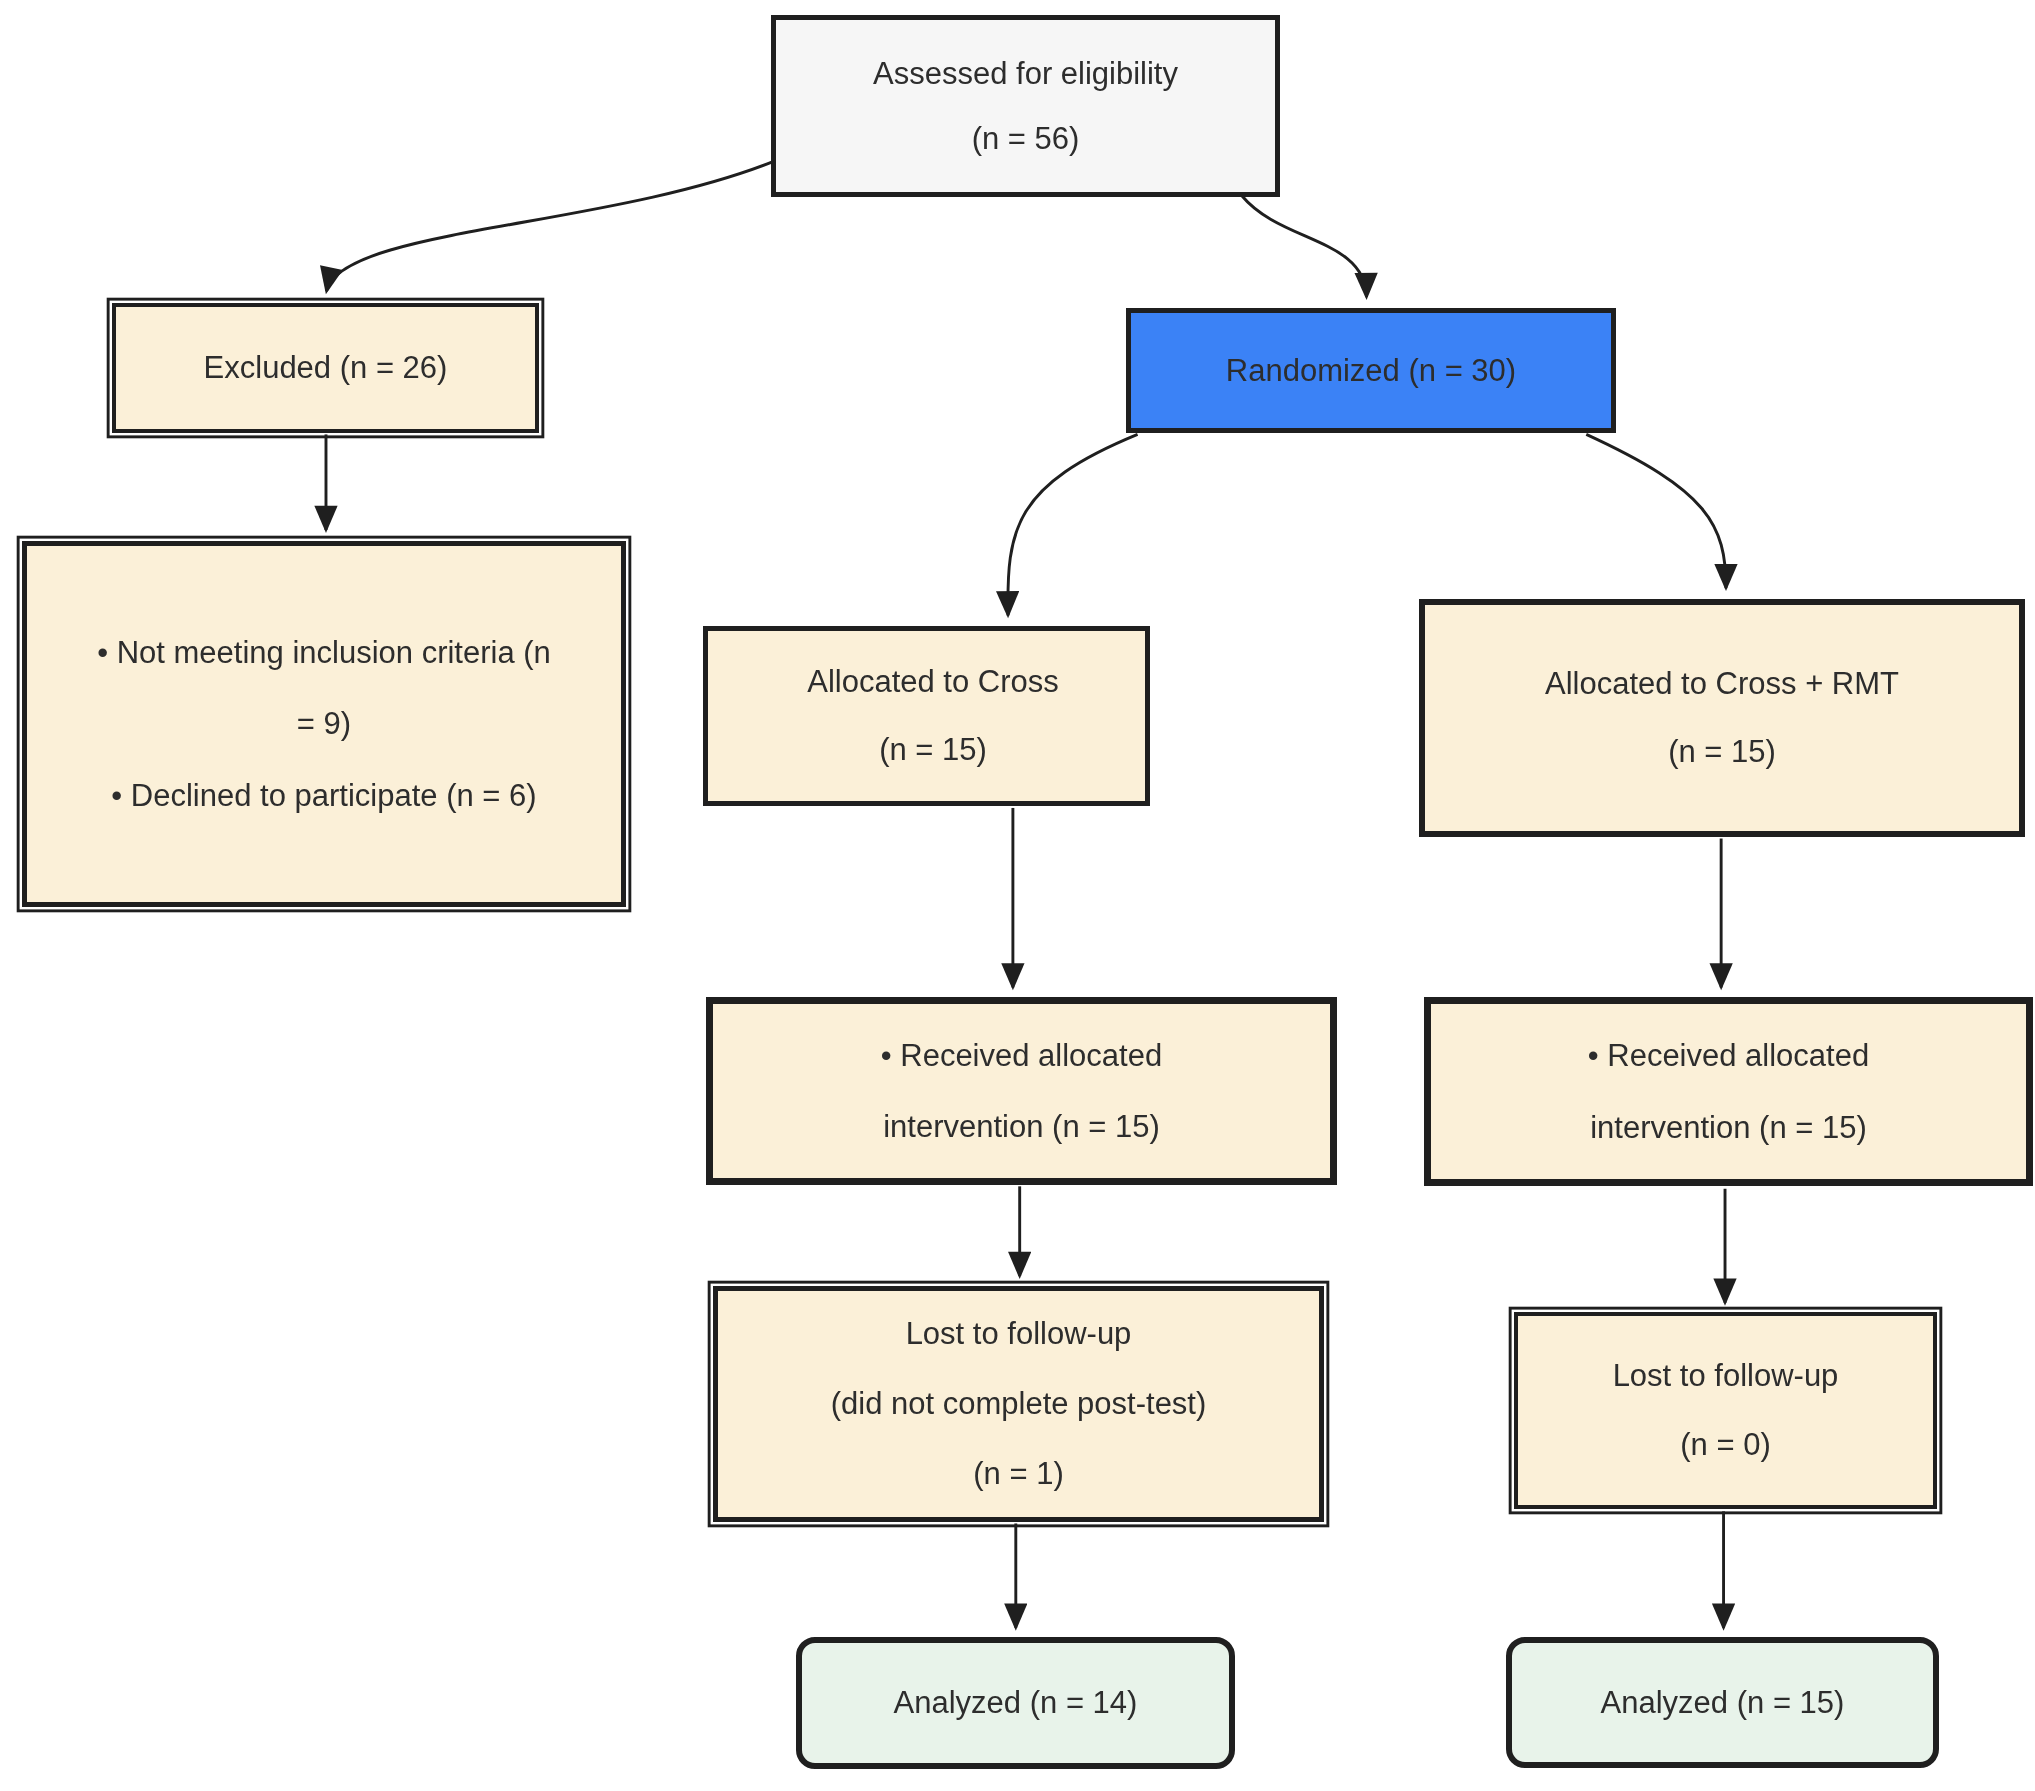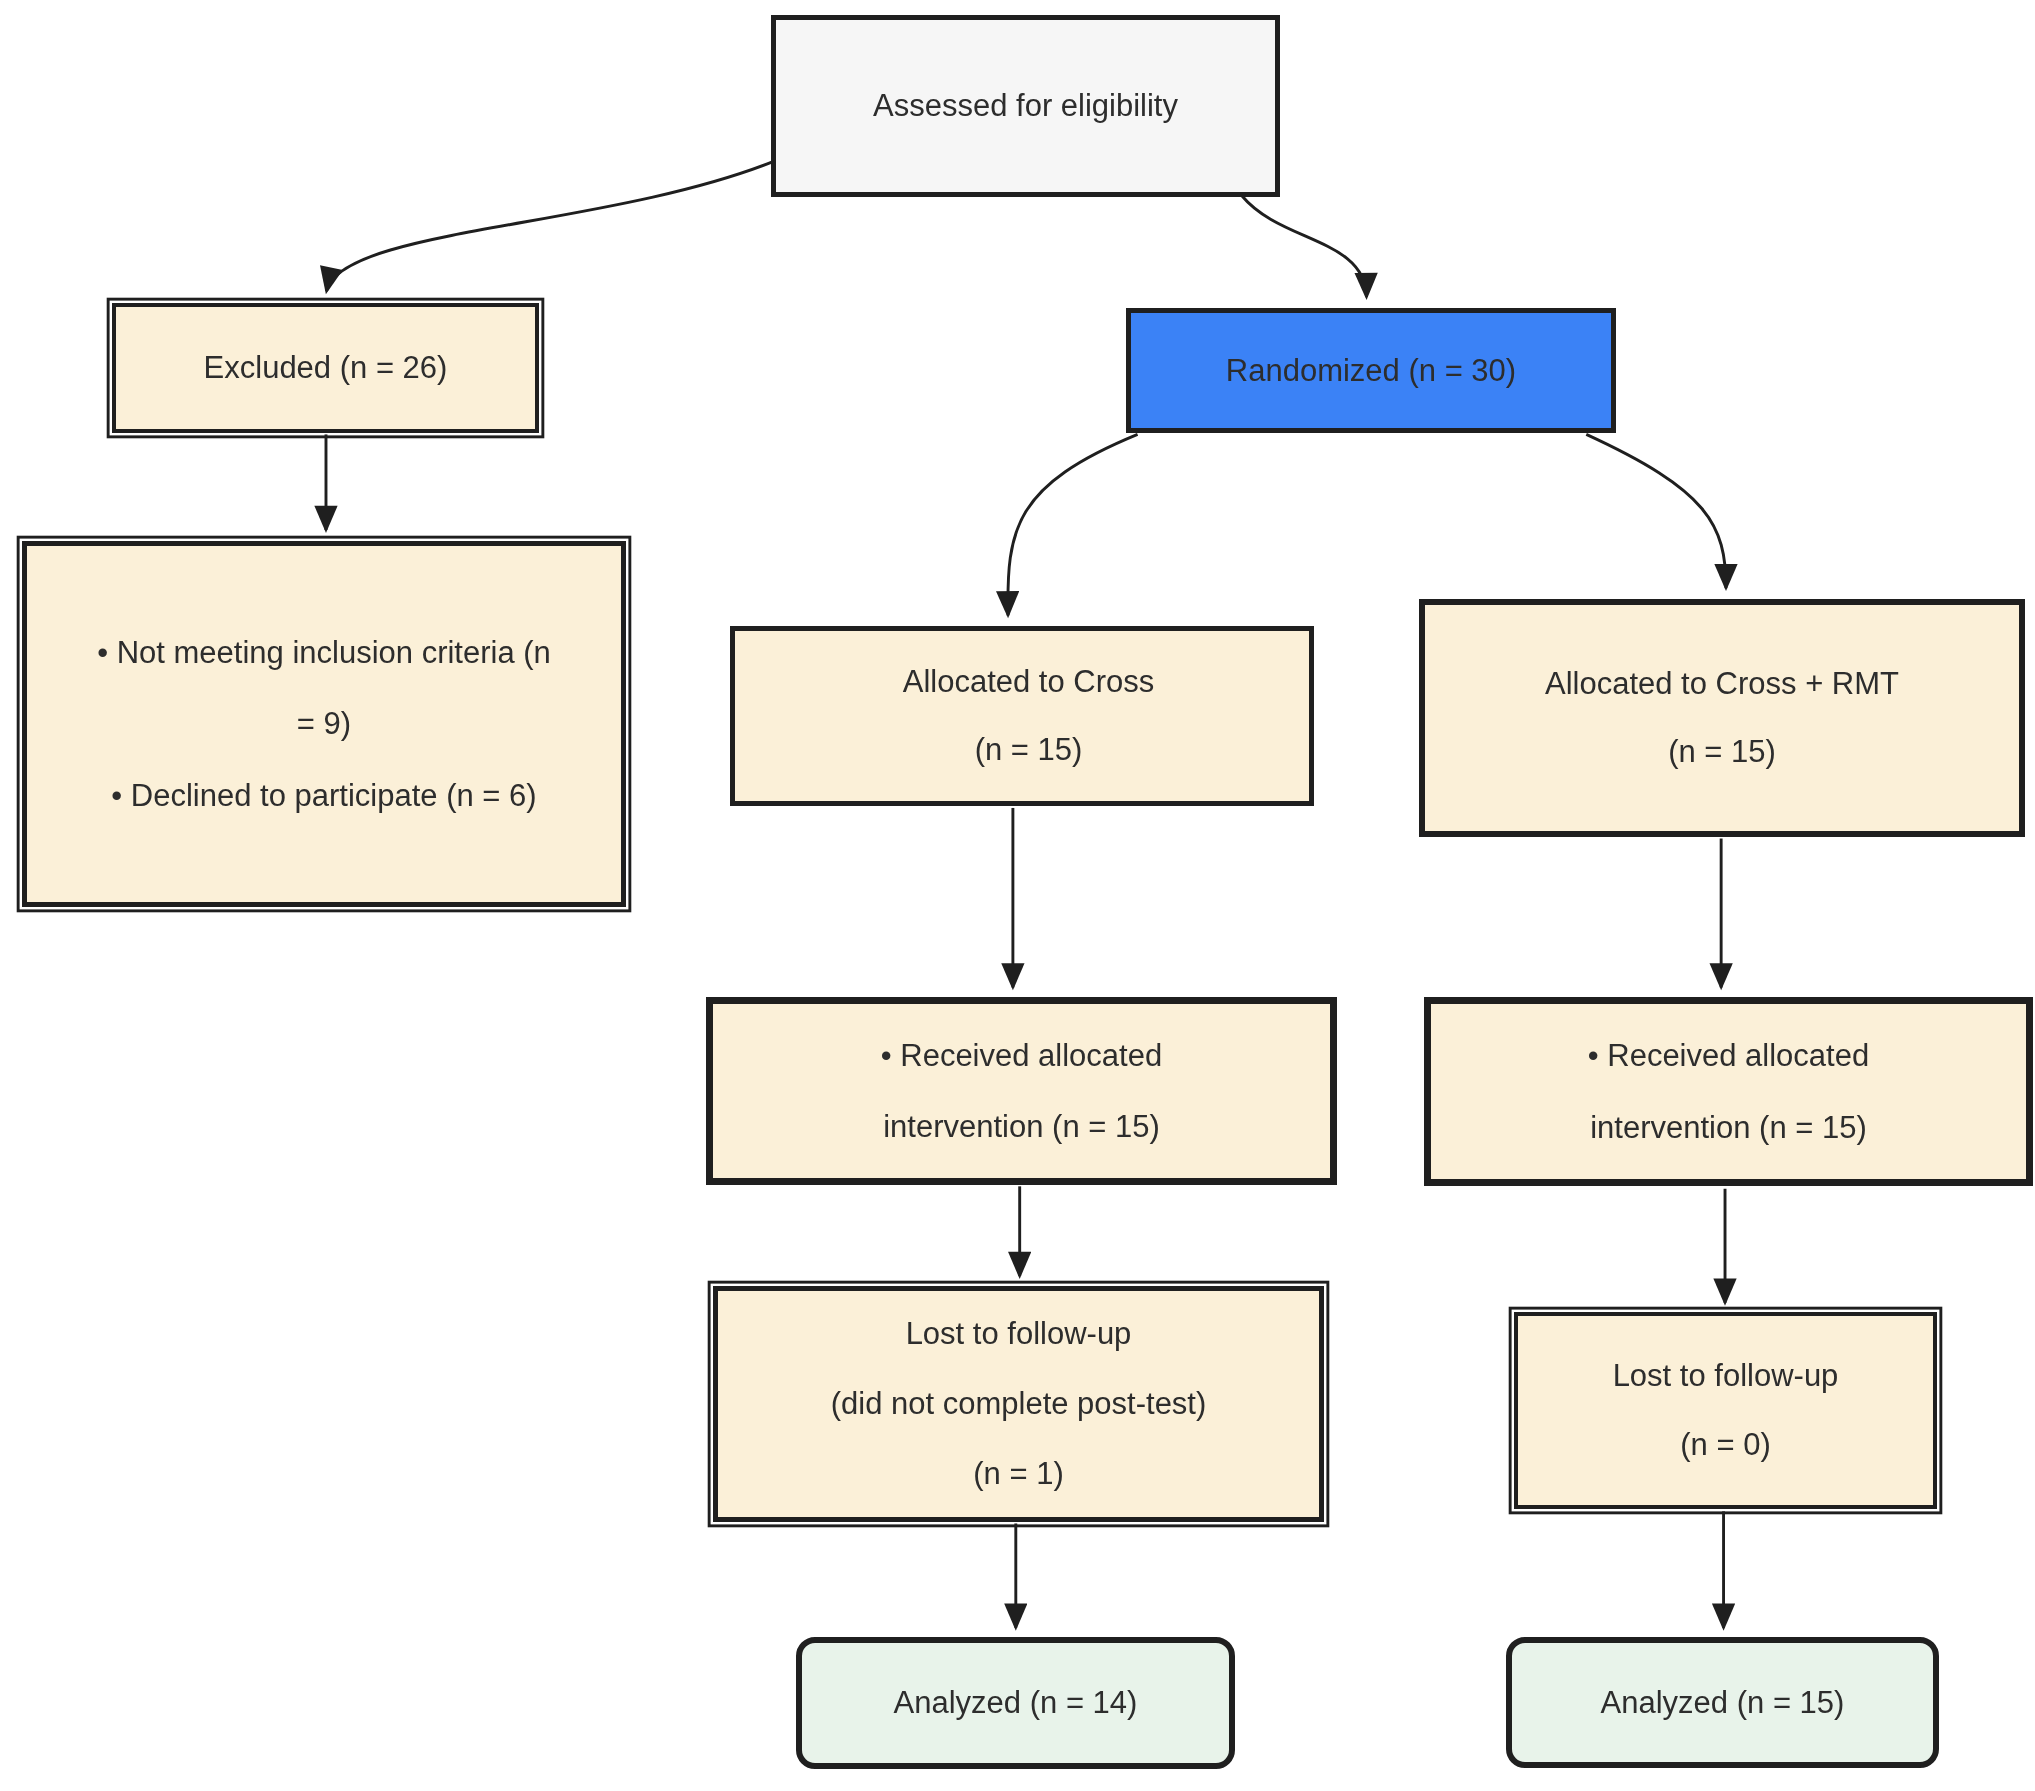--- a/index.html
+++ b/index.html
@@ -52,38 +52,39 @@
     stroke-width: 6;
   }
 </style>
 </head>
 <body>
 
 <div class="canvas">
 
   <div class="node gray" style="left:771px; top:14.6px; width:509px; height:182px; line-height:2.1;">
     <div class="ln">Assessed for eligibility</div>
+    <div class="ln">(n = 56)</div>
   </div>
 
   <div class="node tan ring" style="left:112px; top:303px; width:427px; height:130px; border-width:4.9px;">
     <div class="ln">Excluded (n = 26)</div>
   </div>
 
   <div class="node tan ring" style="left:22px; top:541px; width:604px; height:366px; padding:0 58px;">
     <div class="bullets">
       <div class="bullet">• Not meeting inclusion criteria (n = 9)</div>
       <div class="bullet">• Declined to participate (n = 6)</div>
     </div>
   </div>
 
   <div class="node blue" style="left:1126px; top:308px; width:490px; height:125px;">
     <div class="ln">Randomized (n = 30)</div>
   </div>
 
-  <div class="node tan" style="left:730px; top:626px; width:584px; height:180px; line-height:2.2;padding-left:13px;">
+  <div class="node tan" style="left:703px; top:626px; width:447px; height:180px; line-height:2.2;padding-left:13px;">
     <div class="ln">Allocated to Cross</div>
     <div class="ln">(n = 15)</div>
   </div>
 
   <div class="node tan" style="left:1419px; top:599px; width:606px; height:238px; border-width:6.8px; line-height:2.2;">
     <div class="ln">Allocated to Cross + RMT</div>
     <div class="ln">(n = 15)</div>
   </div>
 
   <div class="node tan thick" style="left:706px; top:997px; width:631px; height:188px; padding:0 107px;">

